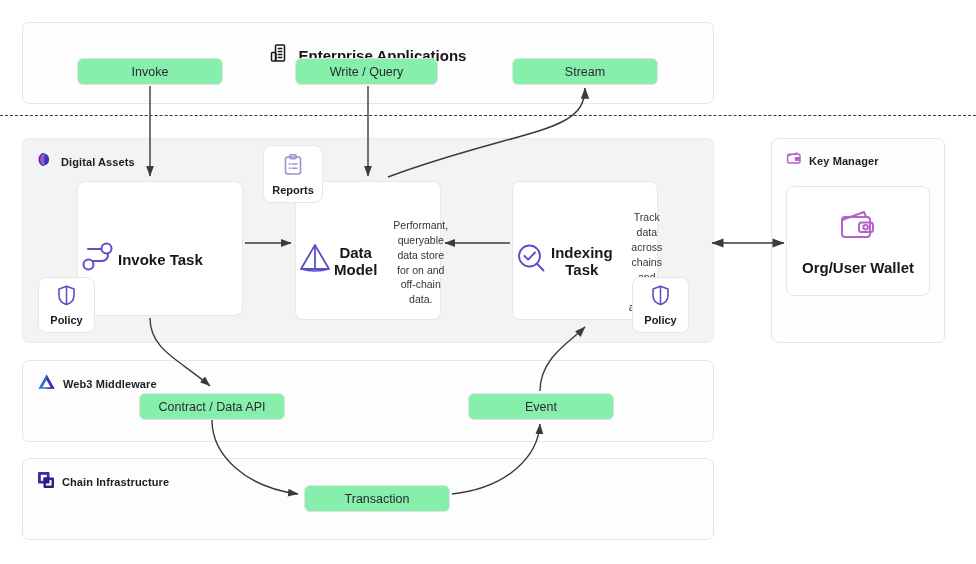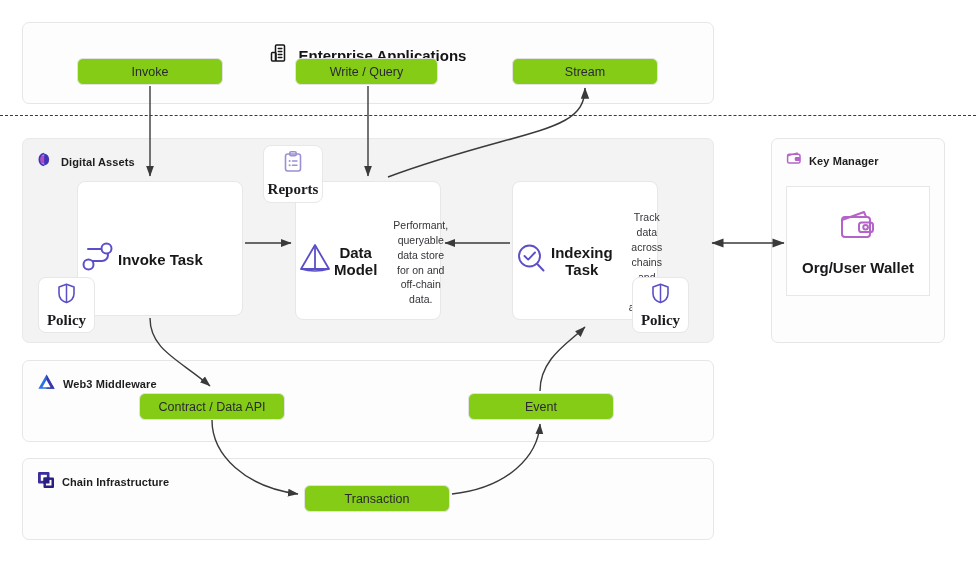--- a/index.html
+++ b/index.html
@@ -36,21 +36,21 @@
     display: flex; align-items: center; justify-content: center; gap: 10px;
   }
   .top-title .label {
     font-size: 15px; font-weight: bold; color: #151517;
   }
 
   
   .pill {
     position: absolute;
     height: 27px;
-    background: #84cc16;
+    background: #86efac;
     border: 1px solid #e2e2e2;
     border-radius: 6px;
     display: flex; align-items: center; justify-content: center;
     font-size: 12.5px; color: #2a2a30;
     white-space: nowrap;
   }
 
   
   .card {
     position: absolute;
@@ -74,29 +74,29 @@
   .badge {
     position: absolute;
     background: #ffffff;
     border: 1px solid #e7e7e7;
     border-radius: 8px;
     display: flex; flex-direction: column;
     align-items: center; justify-content: center; gap: 3px;
     z-index: 5;
   }
   .badge .badge-label {
-    font-size: 15px; font-weight: bold; color: #1b1b1f; font-family: Liberation Serif, serif;
+    font-size: 11px; font-weight: bold; color: #1b1b1f;
   }
 
   
   .wallet-card {
     position: absolute;
     background: #fff;
     border: 1px solid #e7e7e7;
-    border-radius: 0;
+    border-radius: 8px;
     display: flex; flex-direction: column;
     align-items: center; justify-content: center; gap: 10px;
   }
   .wallet-card .wallet-title {
     font-size: 15px; font-weight: bold; color: #18181b;
   }
 
   .divider {
     position: absolute;
     border-top: 1.6px dashed #3a3a3a;

